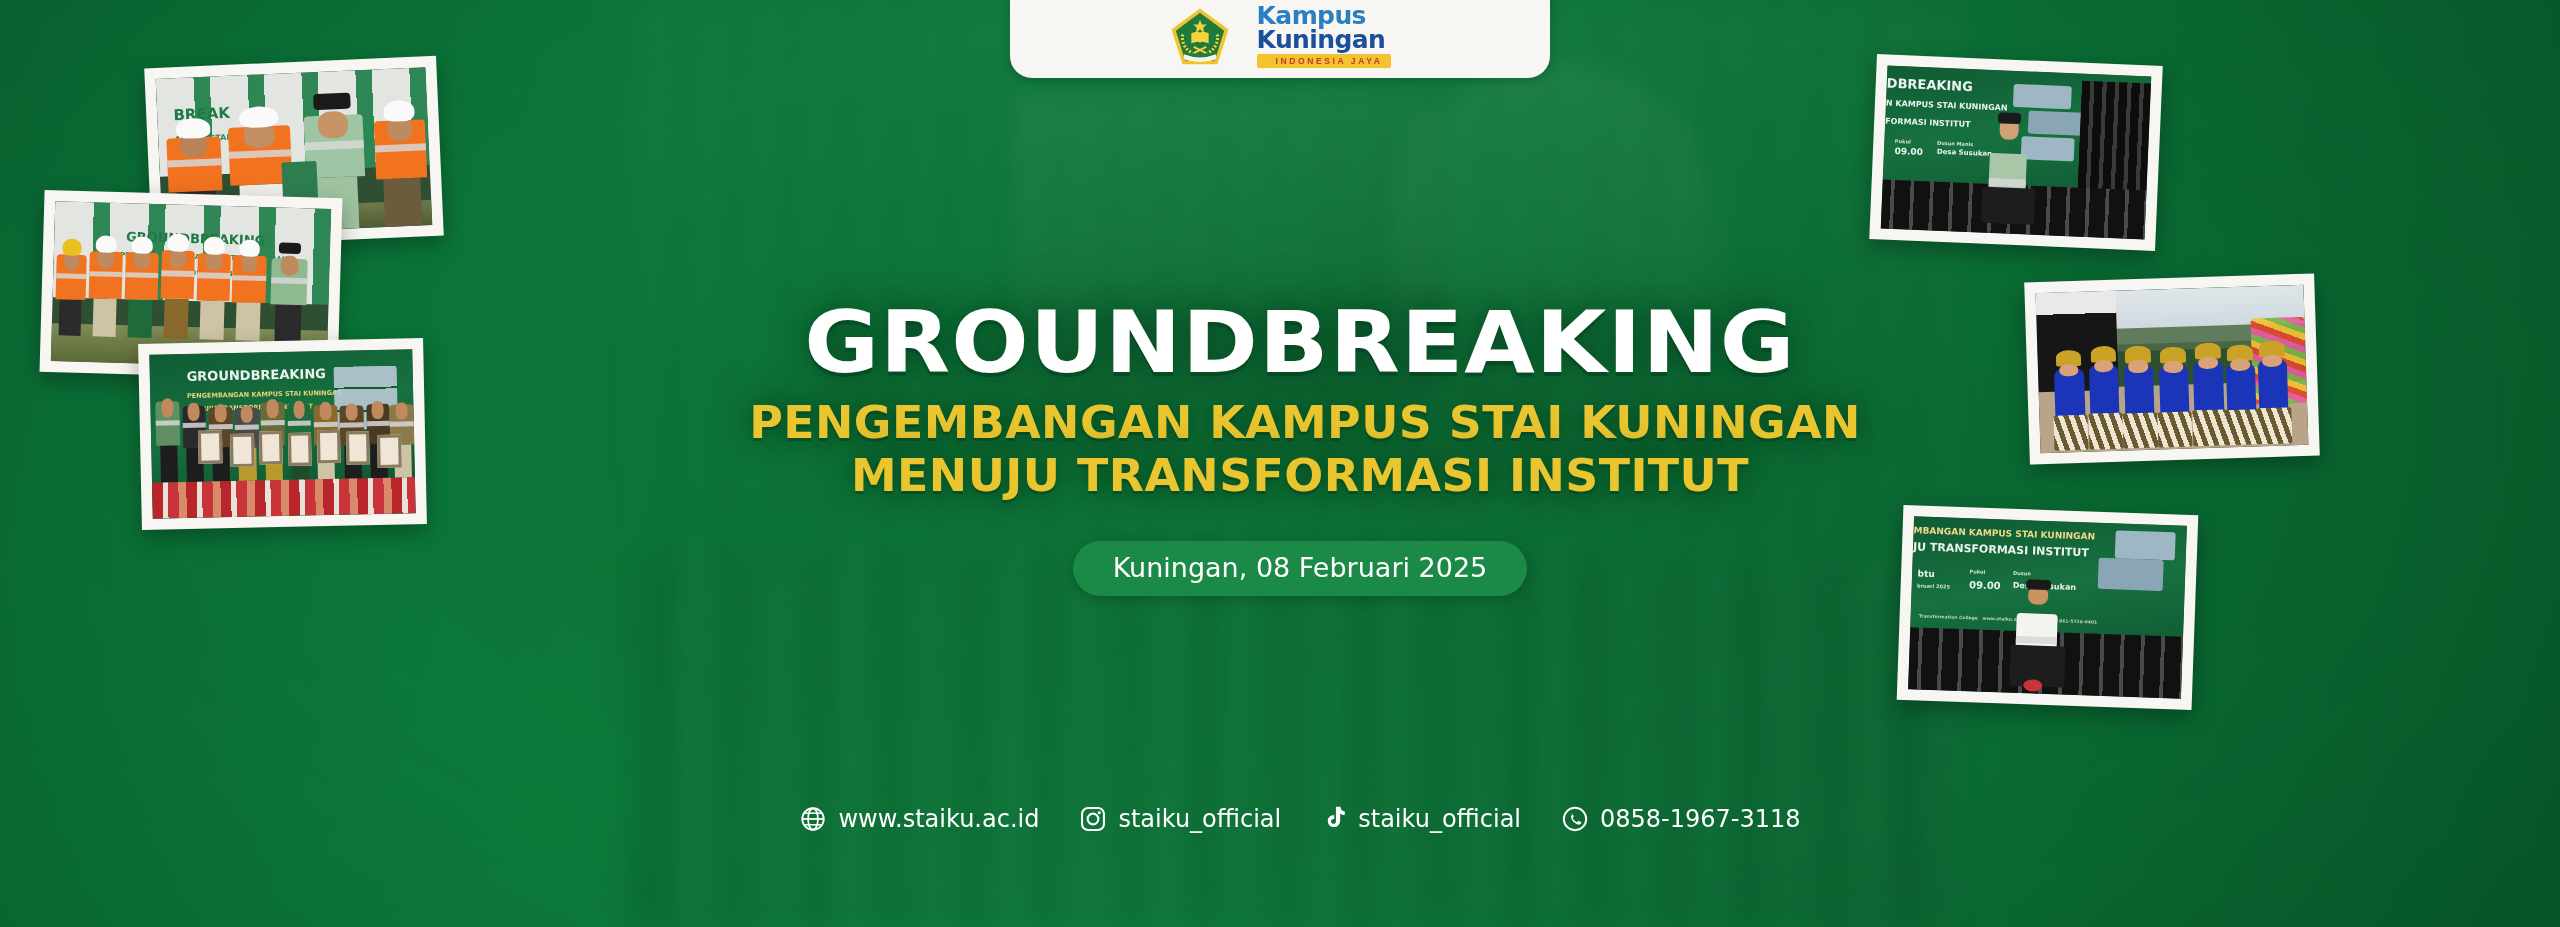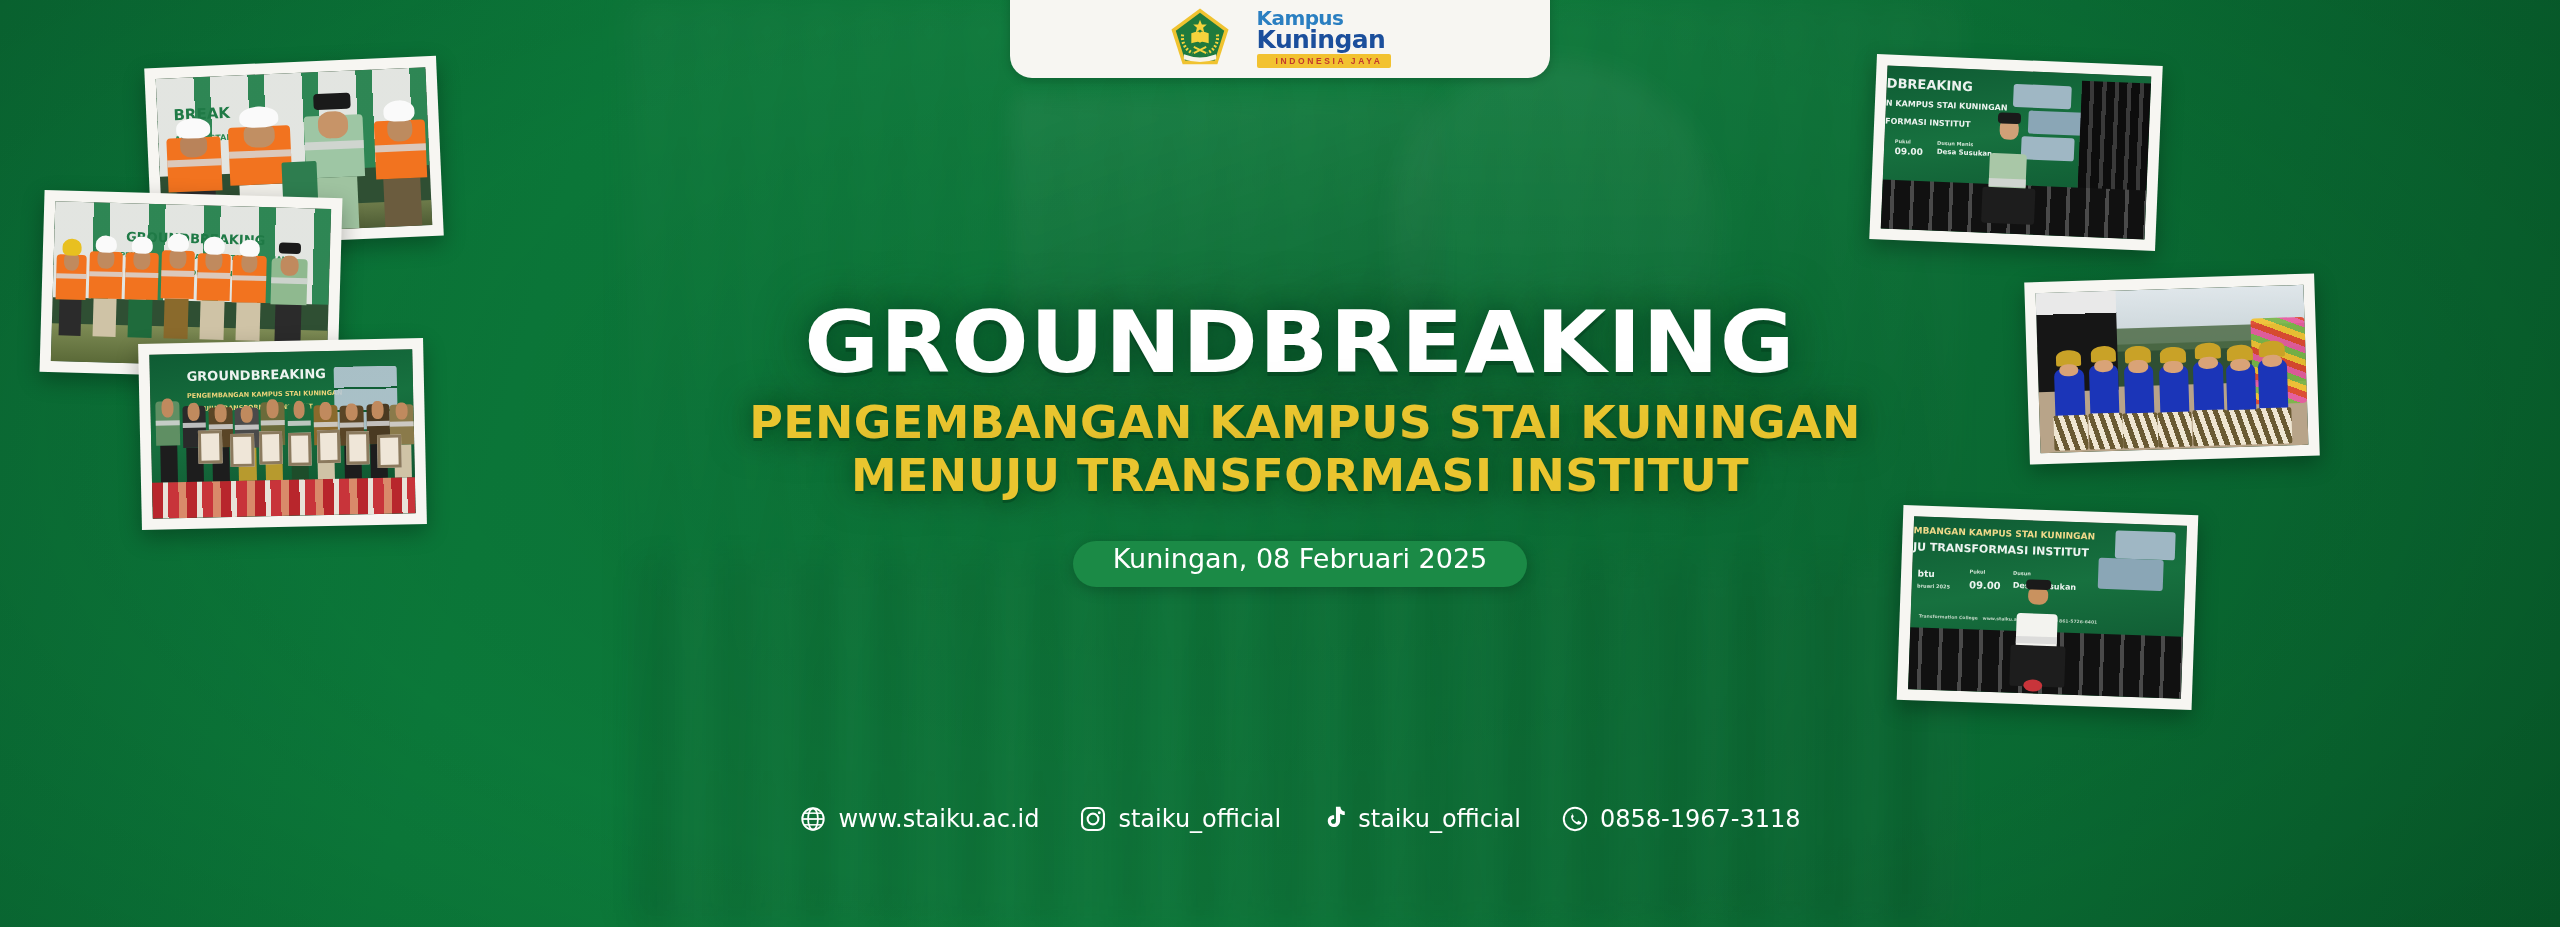--- a/index.html
+++ b/index.html
@@ -65,21 +65,21 @@
   .staiku-word { display:flex; flex-direction:column; align-items:center; }
   .staiku-word .big {
     font-size:29px; font-weight:bold; color:#1c7a43; letter-spacing:.5px; line-height:1;
     font-family:"DejaVu Sans", sans-serif;
   }
   .staiku-word .small {
     font-size:7.5px; color:#6b6b6b; letter-spacing:2.0px; margin-top:3px; line-height:1;
     font-family:"Liberation Sans", sans-serif;
   }
   .logo-merdeka { display:flex; flex-direction:column; align-items:flex-start; }
-  .km-l1 { font-size:20px; font-weight:bold; color:#2a7fc1; line-height:.92; letter-spacing:-.6px;
+  .km-l1 { font-size:25px; font-weight:bold; color:#2a7fc1; line-height:.92; letter-spacing:-.6px;
            font-family:"DejaVu Sans", sans-serif; }
   .km-l2 { font-size:25px; font-weight:bold; color:#1b4f9c; line-height:.92; letter-spacing:-.6px;
            font-family:"DejaVu Sans", sans-serif; margin-top:1px; }
   .km-ribbon {
     margin-top:3px; background:#f2c230; color:#c2392b;
     font-size:8.5px; font-weight:bold; letter-spacing:2.6px;
     padding:2px 9px 2px 19px; border-radius:2px;
     font-family:"Liberation Sans", sans-serif;
   }
 
@@ -117,21 +117,21 @@
       0 0 40px rgba(6,70,34,.6);
     white-space:nowrap;
   }
   .date-pill {
     display:inline-block;
     margin-top:40px;
     background:#1b8a46;
     color:#ffffff;
     font-size:27px;
     font-family:"DejaVu Sans", sans-serif;
-    padding:2px 40px 13px;
+    padding:11px 40px 13px;
     border-radius:40px;
     box-shadow:0 3px 14px rgba(0,0,0,.22);
   }
 
   
   .contact-row {
     position:absolute; left:760px; top:805px; width:1080px;
     display:flex; align-items:center; justify-content:center; gap:40px;
     z-index:30;
   }

